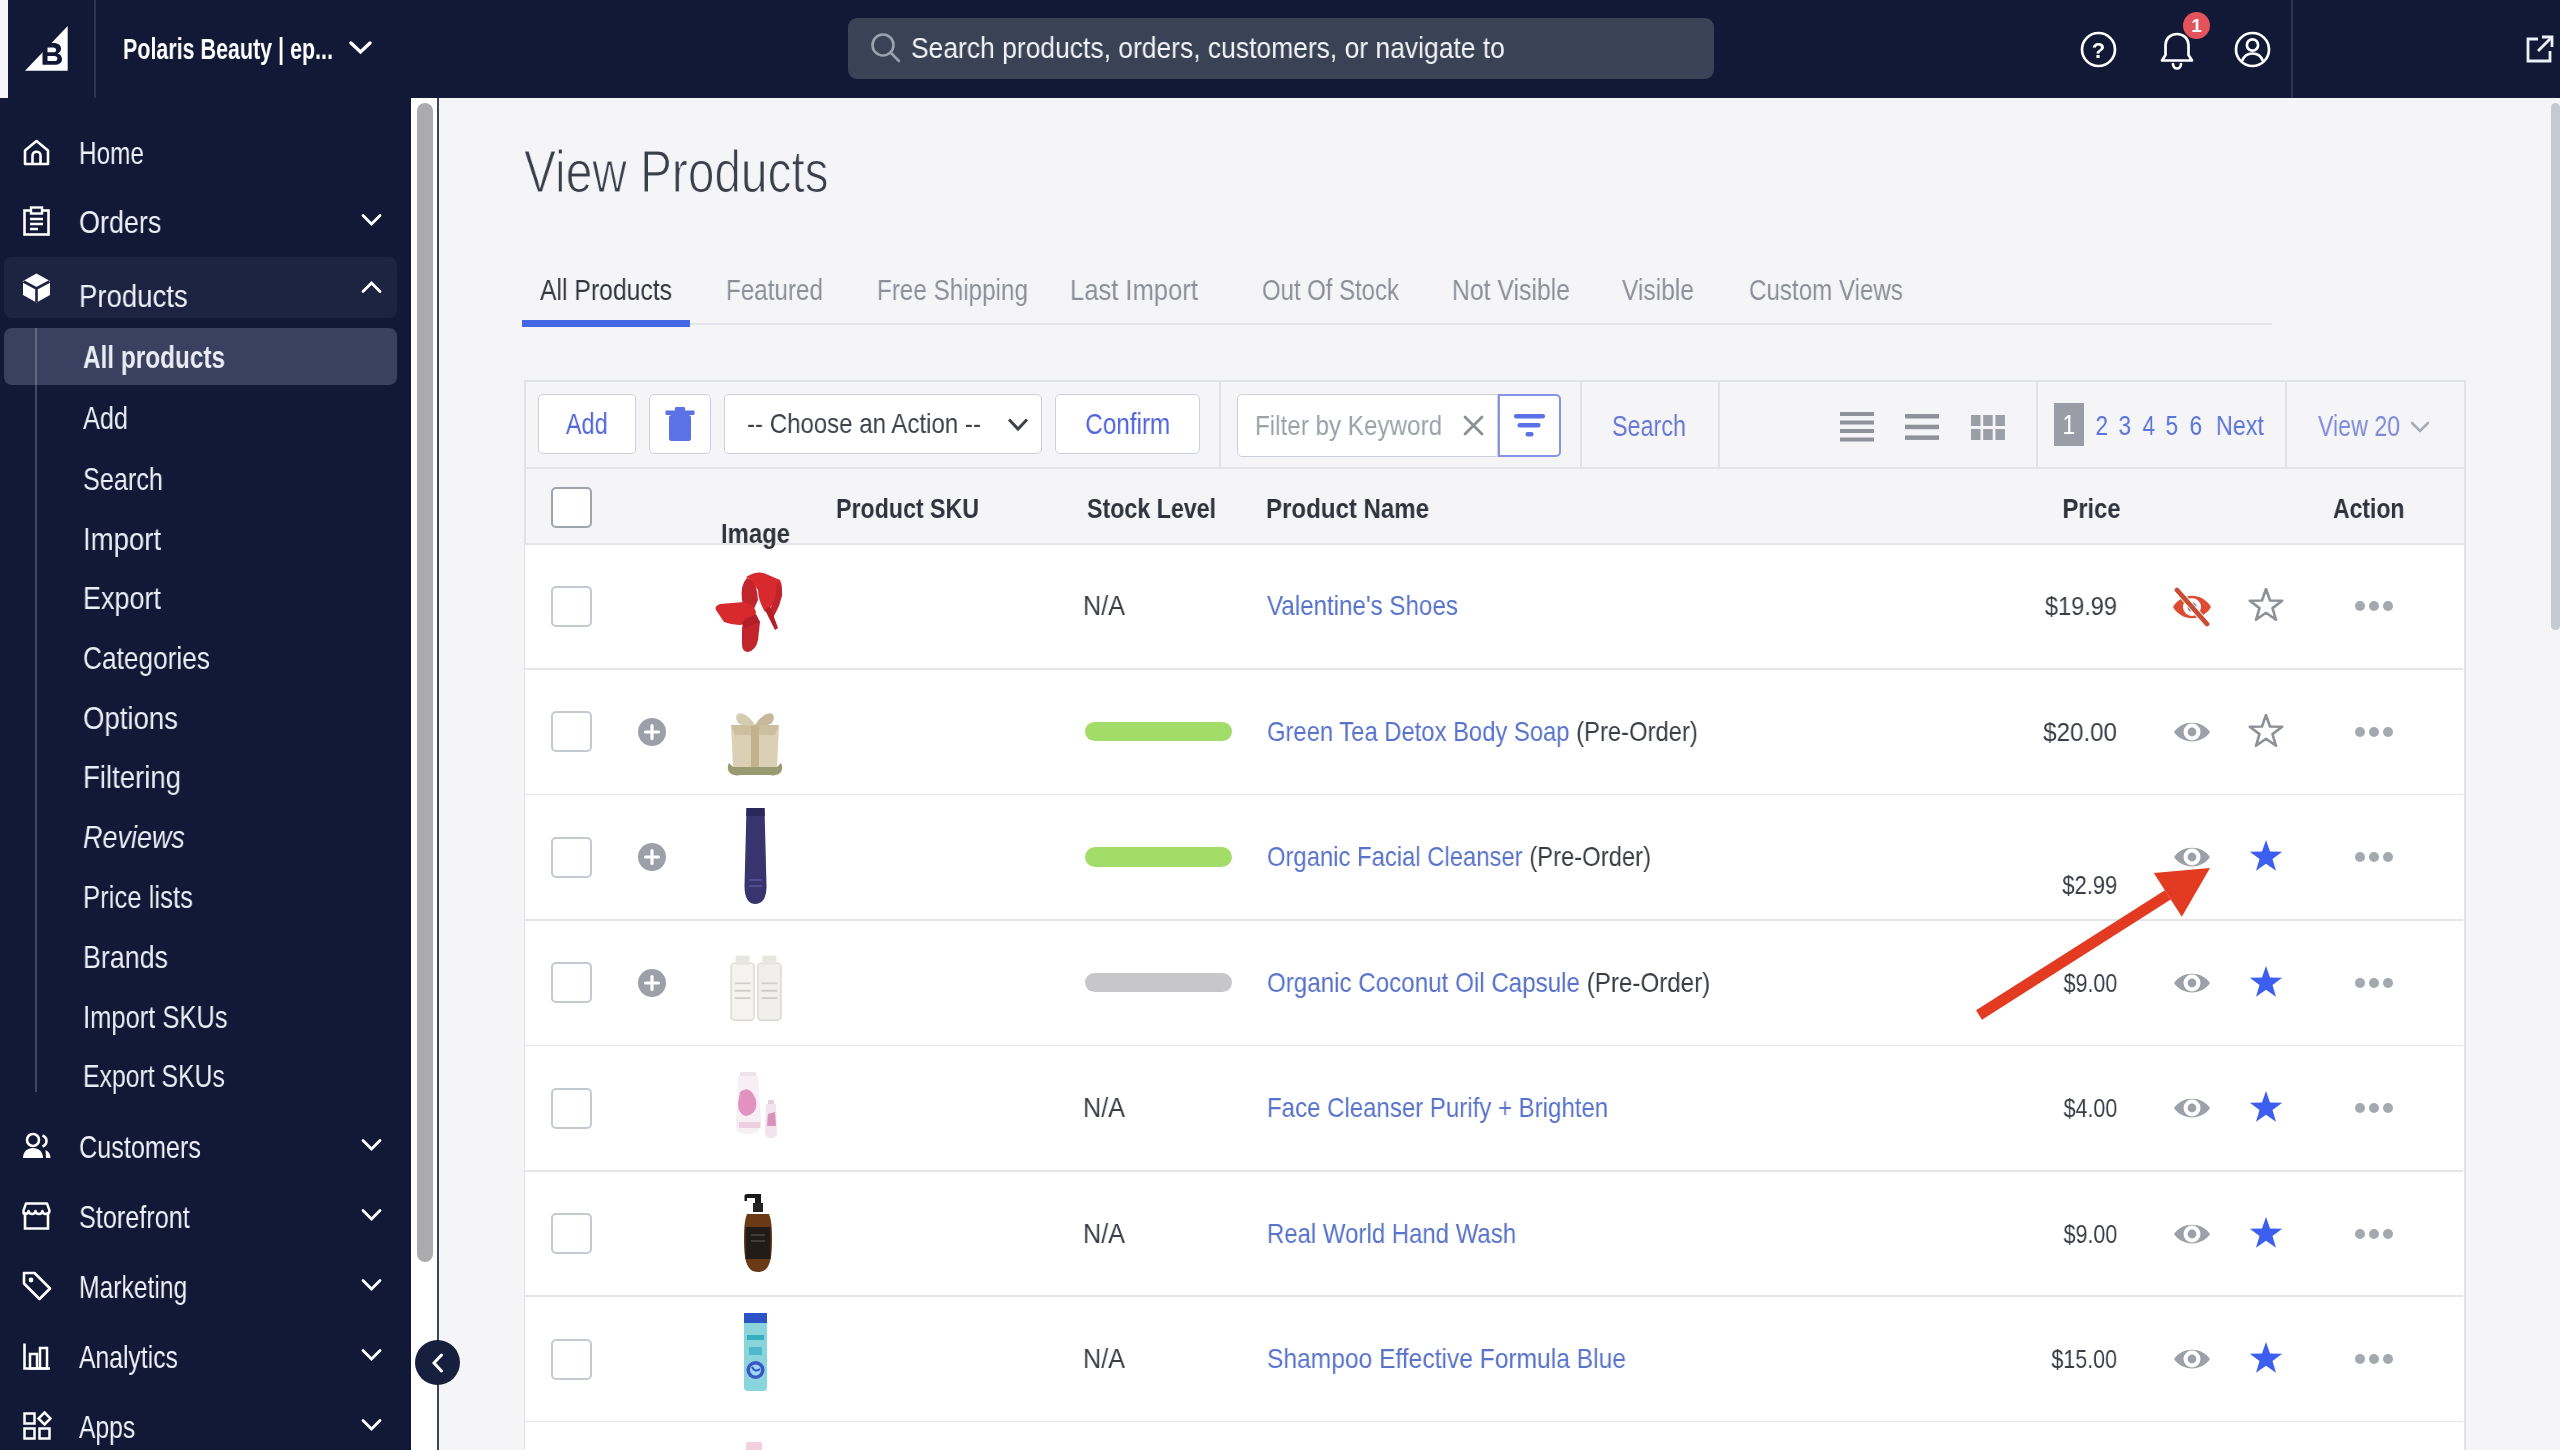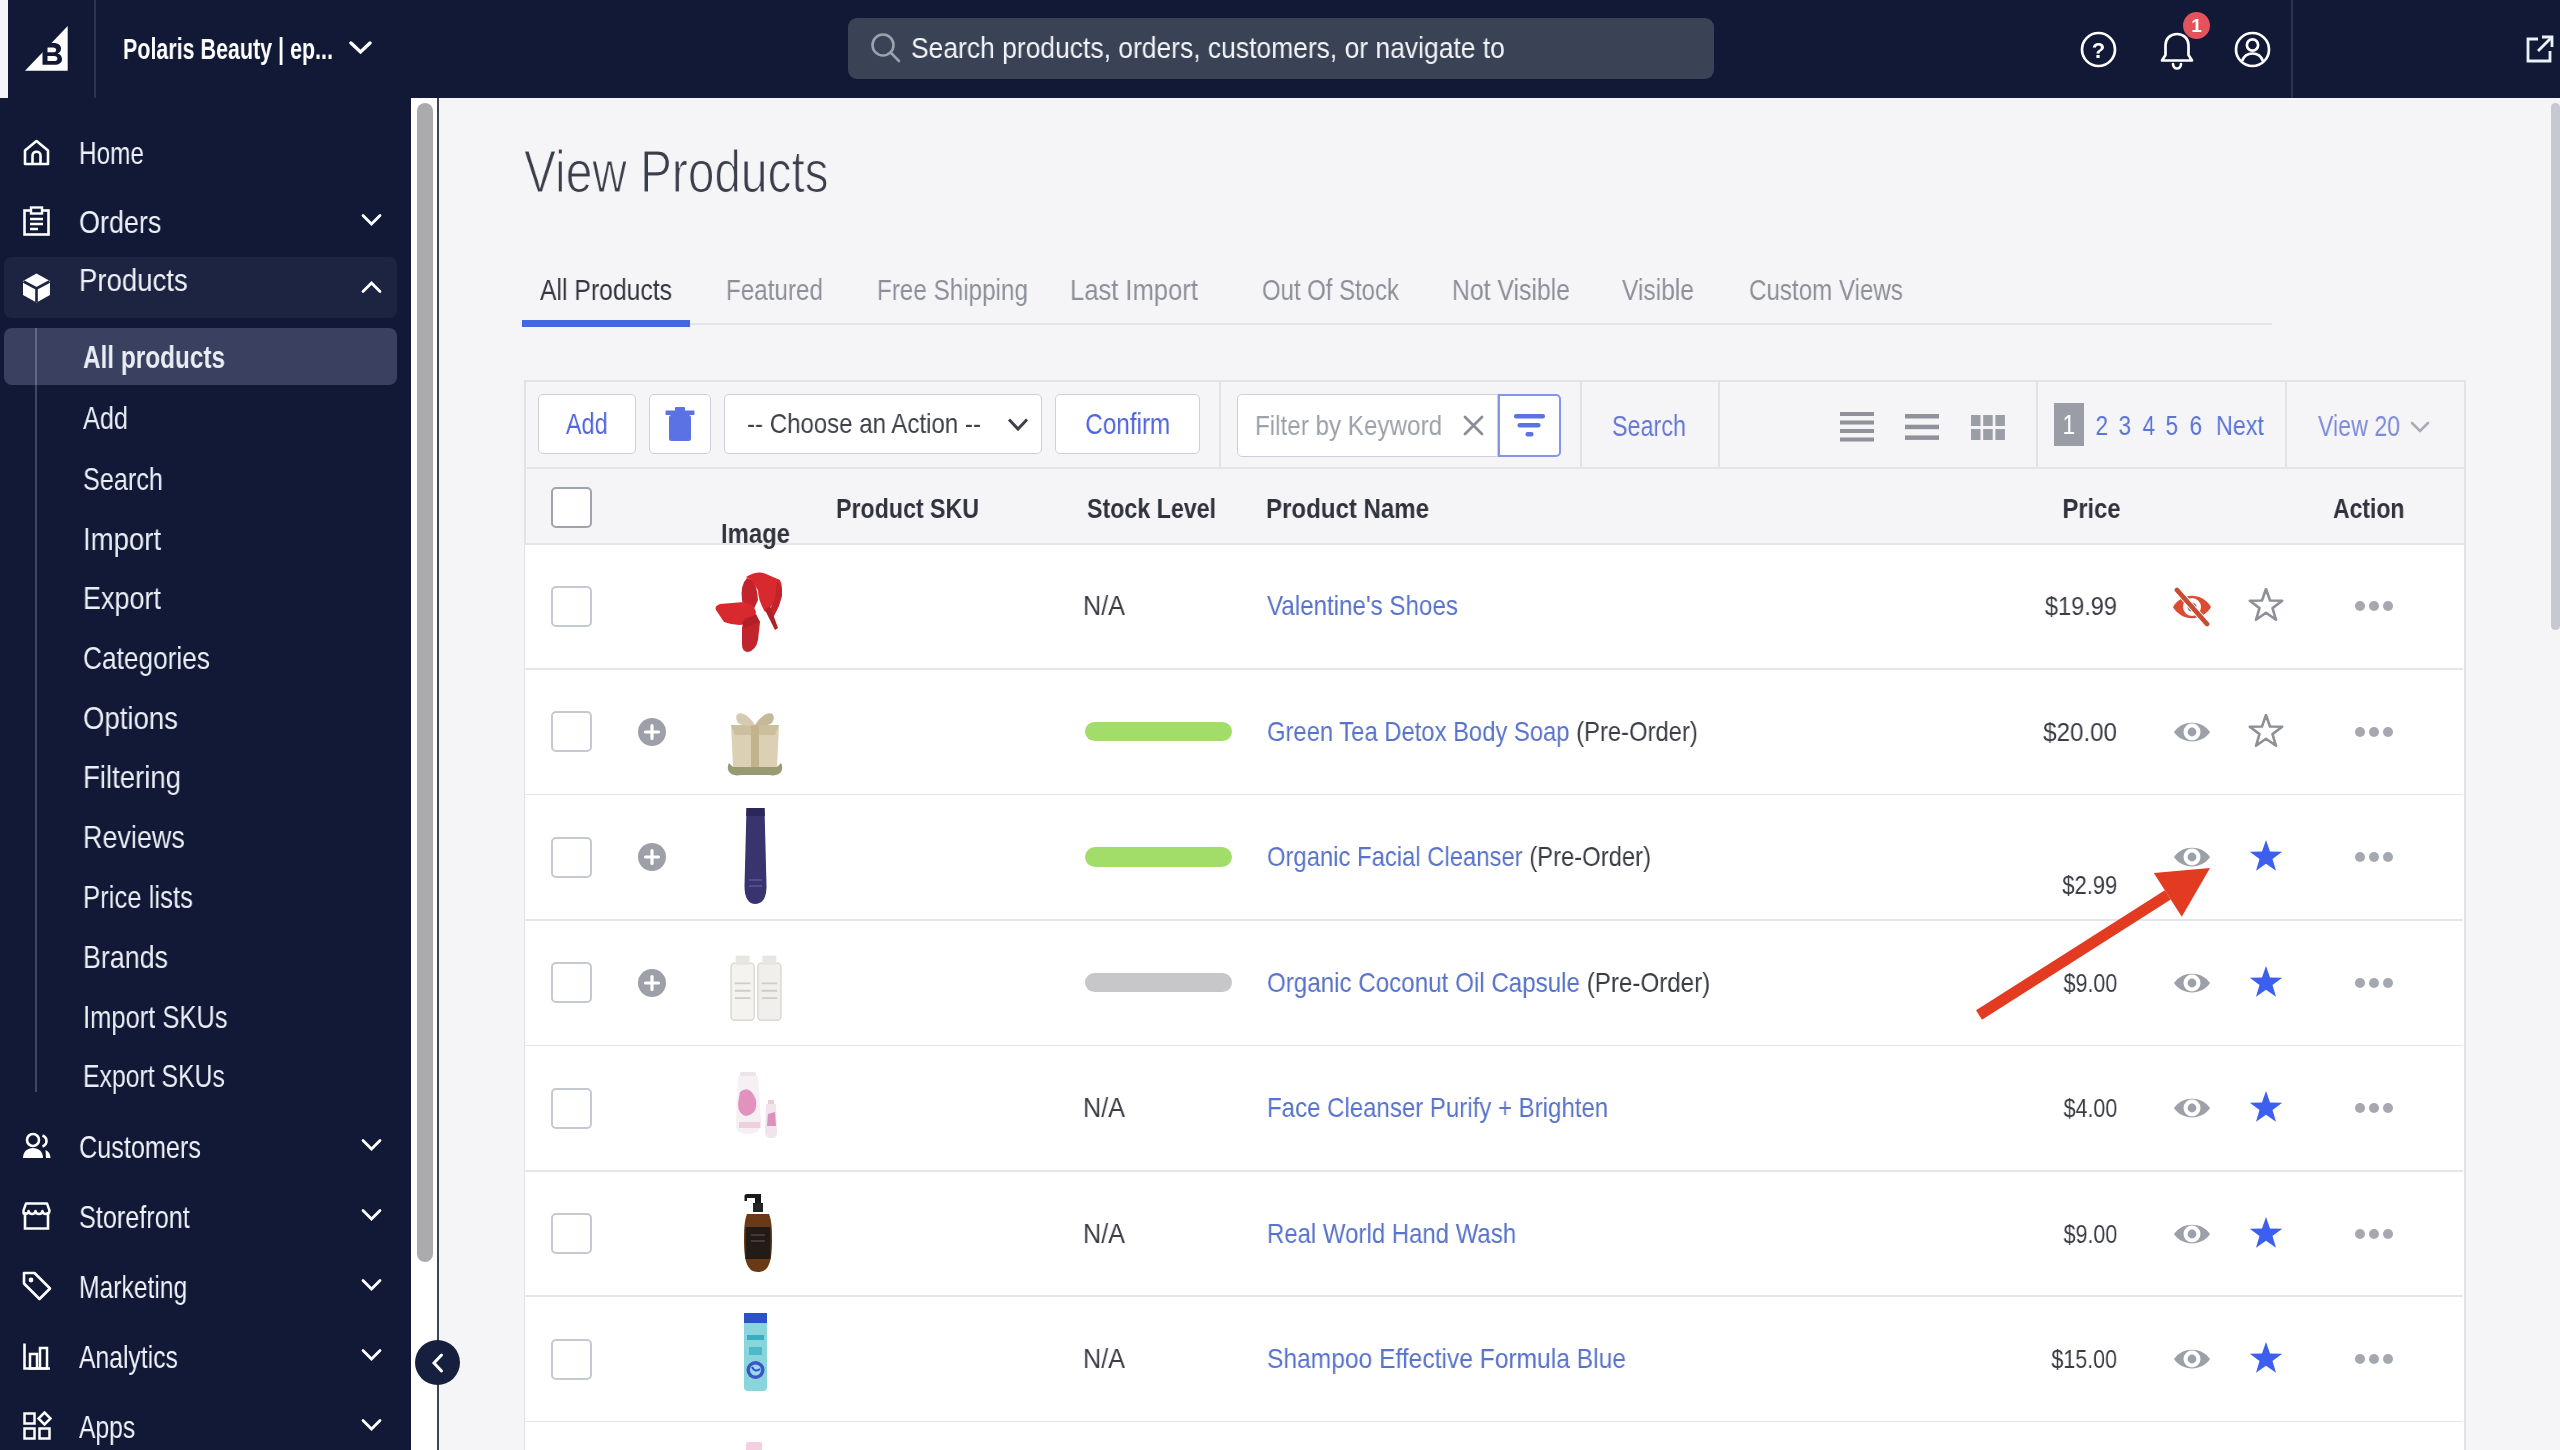--- a/index.html
+++ b/index.html
@@ -83,33 +83,33 @@
     <path d="M8 13 L21 13 M8 18 L21 18 M8 23 L16 23" stroke="#fff" stroke-width="2.4"></path>
   </svg>
   <div class="nav" style="left:79px;top:106px;"><span class="t" id="s2" style="transform:scaleX(0.856);">Orders</span></div>
   <svg class="abs" style="left:361px;top:115px;" width="21" height="14" viewBox="0 0 21 14">
       <path d="M2 2.5 L10.5 11 L19 2.5" stroke="#fff" stroke-width="2.8" fill="none" stroke-linecap="round"></path>
     </svg>
   <svg class="abs" style="left:21px;top:174px;" width="31" height="32" viewBox="0 0 31 32">
     <path d="M15.5 1.5 L29 9 L29 23 L15.5 30.5 L2 23 L2 9 Z" fill="#fff"></path>
     <path d="M2.5 9.5 L15.5 16.5 L28.5 9.5 M15.5 16.5 L15.5 30" stroke="#1D2442" stroke-width="2.6" fill="none"></path>
   </svg>
-  <div class="nav" style="left:79px;top:164px;"><span class="t" id="s3" style="transform:scaleX(0.875);">Products</span></div>
+  <div class="nav" style="left:79px;top:180px;"><span class="t" id="s3" style="transform:scaleX(0.875);">Products</span></div>
   <svg class="abs" style="left:361px;top:182px;" width="21" height="14" viewBox="0 0 21 14">
       <path d="M2 11.5 L10.5 3 L19 11.5" stroke="#fff" stroke-width="2.8" fill="none" stroke-linecap="round"></path>
     </svg>
   <div class="sub" style="left:83px;top:240.5px;font-weight:bold;"><span class="t" id="s4" style="transform:scaleX(0.773);">All products</span></div>
   <div class="sub" style="left:83px;top:302px;"><span class="t" id="s5" style="transform:scaleX(0.803);">Add</span></div>
   <div class="sub" style="left:83px;top:362.5px;"><span class="t" id="s6" style="transform:scaleX(0.801);">Search</span></div>
   <div class="sub" style="left:83px;top:422.5px;"><span class="t" id="s7" style="transform:scaleX(0.875);">Import</span></div>
   <div class="sub" style="left:83px;top:482px;"><span class="t" id="s8" style="transform:scaleX(0.856);">Export</span></div>
   <div class="sub" style="left:83px;top:542px;"><span class="t" id="s9" style="transform:scaleX(0.834);">Categories</span></div>
   <div class="sub" style="left:83px;top:602px;"><span class="t" id="s10" style="transform:scaleX(0.875);">Options</span></div>
   <div class="sub" style="left:83px;top:660.5px;"><span class="t" id="s11" style="transform:scaleX(0.875);">Filtering</span></div>
-  <div class="sub" style="left:83px;top:721px;"><span class="t" id="s12" style="transform:scaleX(0.856);">Reviews</span></div>
+  <div class="sub" style="left:83px;top:721px;font-style:italic;"><span class="t" id="s12" style="transform:scaleX(0.856);">Reviews</span></div>
   <div class="sub" style="left:83px;top:781px;"><span class="t" id="s13" style="transform:scaleX(0.816);">Price lists</span></div>
   <div class="sub" style="left:83px;top:840.5px;"><span class="t" id="s14" style="transform:scaleX(0.852);">Brands</span></div>
   <div class="sub" style="left:83px;top:900.5px;"><span class="t" id="s15" style="transform:scaleX(0.81);">Import SKUs</span></div>
   <div class="sub" style="left:83px;top:960px;"><span class="t" id="s16" style="transform:scaleX(0.787);">Export SKUs</span></div>
   <svg class="abs" style="left:21px;top:1033px;" width="31" height="30" viewBox="0 0 31 30">
     <circle cx="12" cy="9" r="6" stroke="#fff" stroke-width="2.6" fill="none"></circle>
     <path d="M2 27 C2 20.5 6.5 17 12 17 C17.5 17 22 20.5 22 27 Z" fill="#fff"></path>
     <path d="M21.5 4.5 C24 5.5 25.5 7.5 25.5 10 C25.5 12.5 24 14.5 21.5 15.5" stroke="#fff" stroke-width="2.6" fill="none"></path>
     <path d="M24.5 19 C27.5 20.5 29.5 23 29.5 27 L25 27 Z" fill="#fff"></path>
   </svg>

